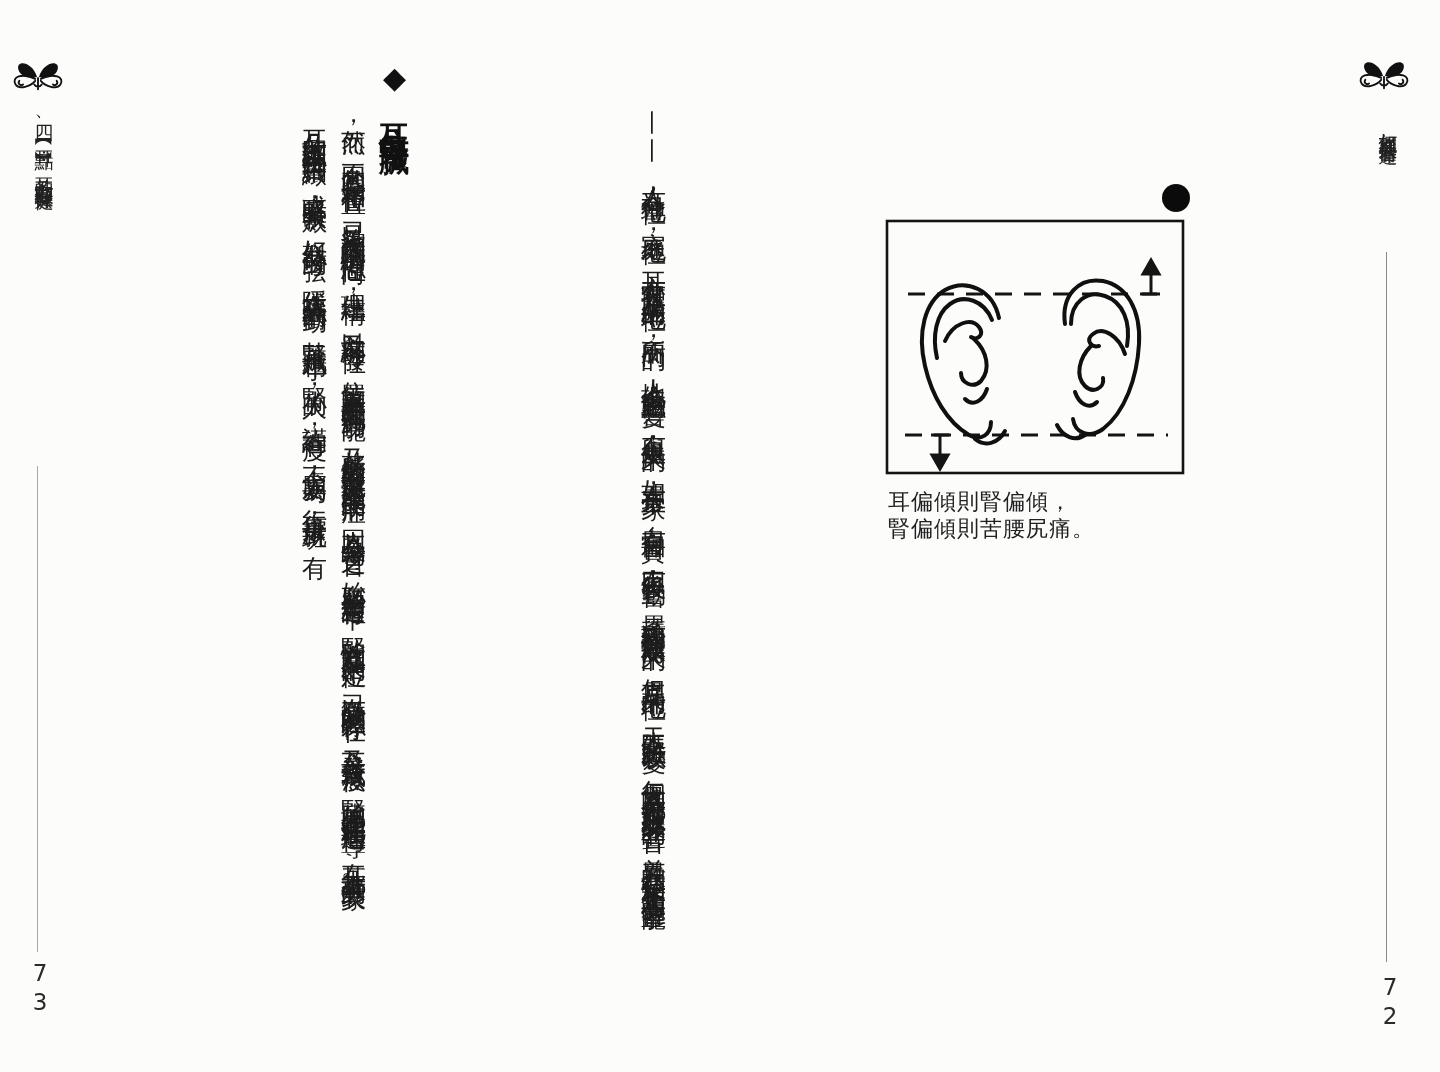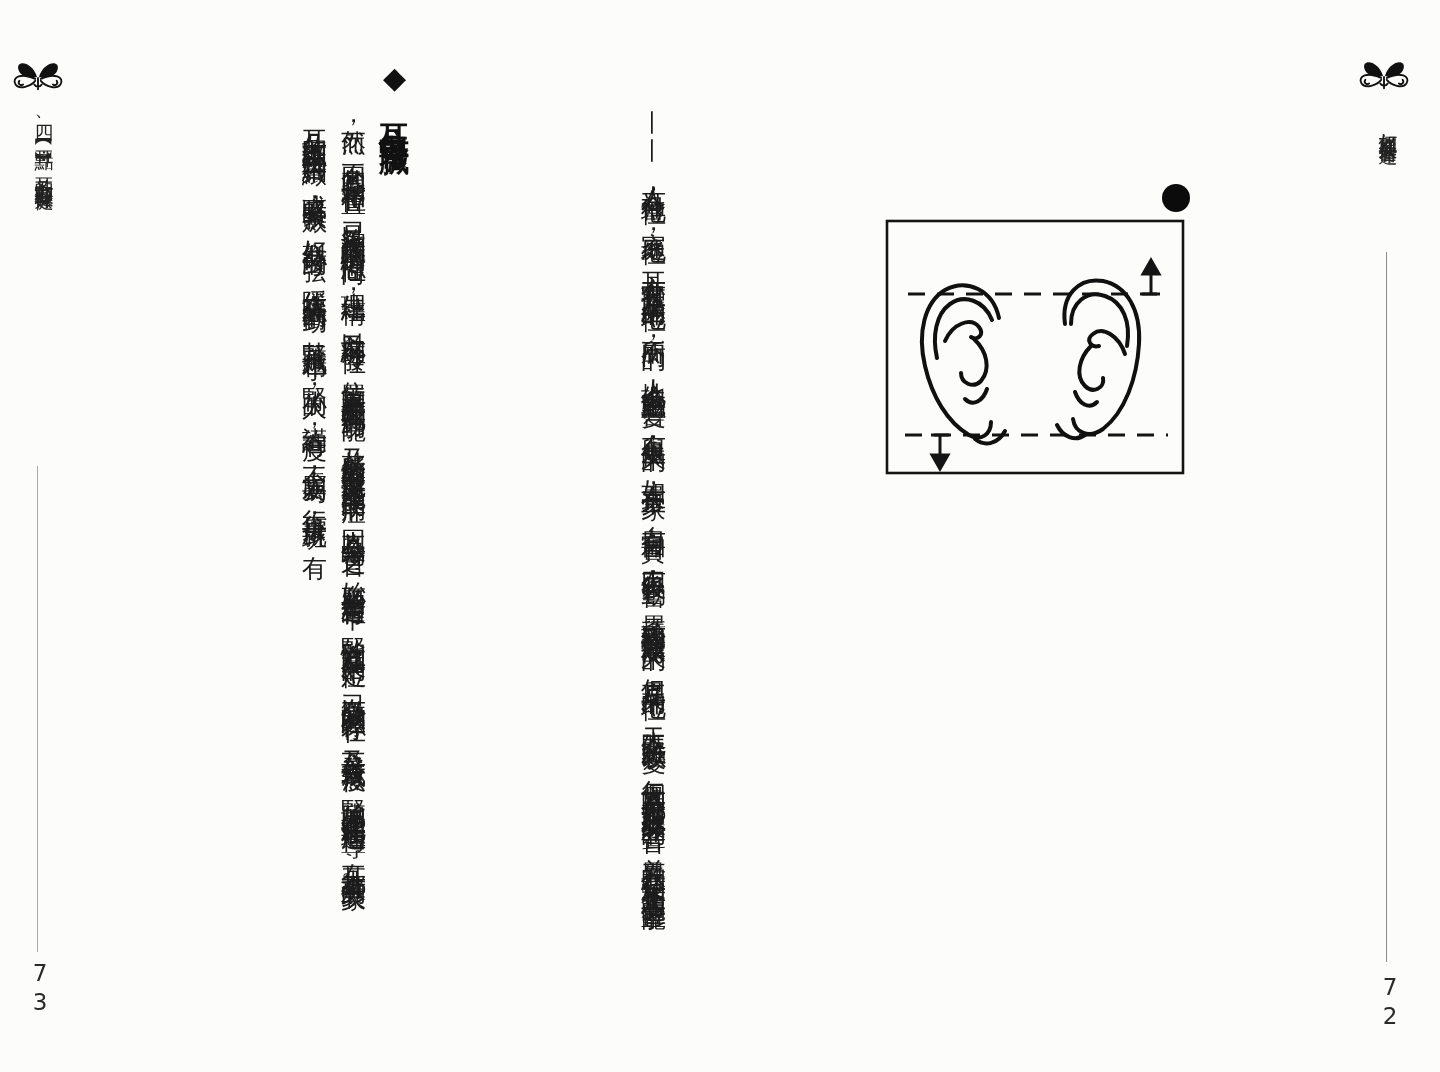--- a/index.html
+++ b/index.html
@@ -82,20 +82,24 @@
         <polygon points="273,87 265,101 281,101"></polygon>
         <line x1="264" y1="121" x2="282" y2="121"></line>
       </g>
       <g stroke="#141414" stroke-width="3" fill="#141414">
         <line x1="62" y1="262" x2="62" y2="287"></line>
         <polygon points="62,296 54,282 70,282"></polygon>
         <line x1="53" y1="262" x2="71" y2="262"></line>
       </g>
     </svg>
   </div>
+  <div class="caption">
+    <div>耳偏傾則腎偏傾，</div>
+    <div>腎偏傾則苦腰尻痛。</div>
+  </div>
 
   <div class="body-right vtext">——人有社會地位，家庭地位，耳亦有它在人體及臉上的地位；所不同的，人地位多主動而善變，有與生俱來的，如貴在帝王家，自有富和貴；有因後天勤奮，累積才識和智慧換取而來的。但是耳朵的地位，天生既定難以改變，每個人的耳朵都是用來聽取外界的聲音，差異的只在於長相和上下左右的位置罷了。</div>
 
   <div class="ornament orn-left">
     <svg viewBox="0 0 60 52" width="56" height="50">
       <path d="M29,25 C24,8 6,6 9,17 C11,25 22,27 29,25 Z" fill="#111"></path>
       <path d="M31,25 C36,8 54,6 51,17 C49,25 38,27 31,25 Z" fill="#111"></path>
       <path d="M27,27 C13,20 1,25 6,33 C10,39 22,35 27,29 M10,29 C8,32 11,35 14,33" fill="none" stroke="#111" stroke-width="2" stroke-linecap="round"></path>
       <path d="M33,27 C47,20 59,25 54,33 C50,39 38,35 33,29 M50,29 C52,32 49,35 46,33" fill="none" stroke="#111" stroke-width="2" stroke-linecap="round"></path>
       <path d="M30,26 L30,38 M26,33 C28,36 32,36 34,33" fill="none" stroke="#111" stroke-width="2" stroke-linecap="round"></path>

